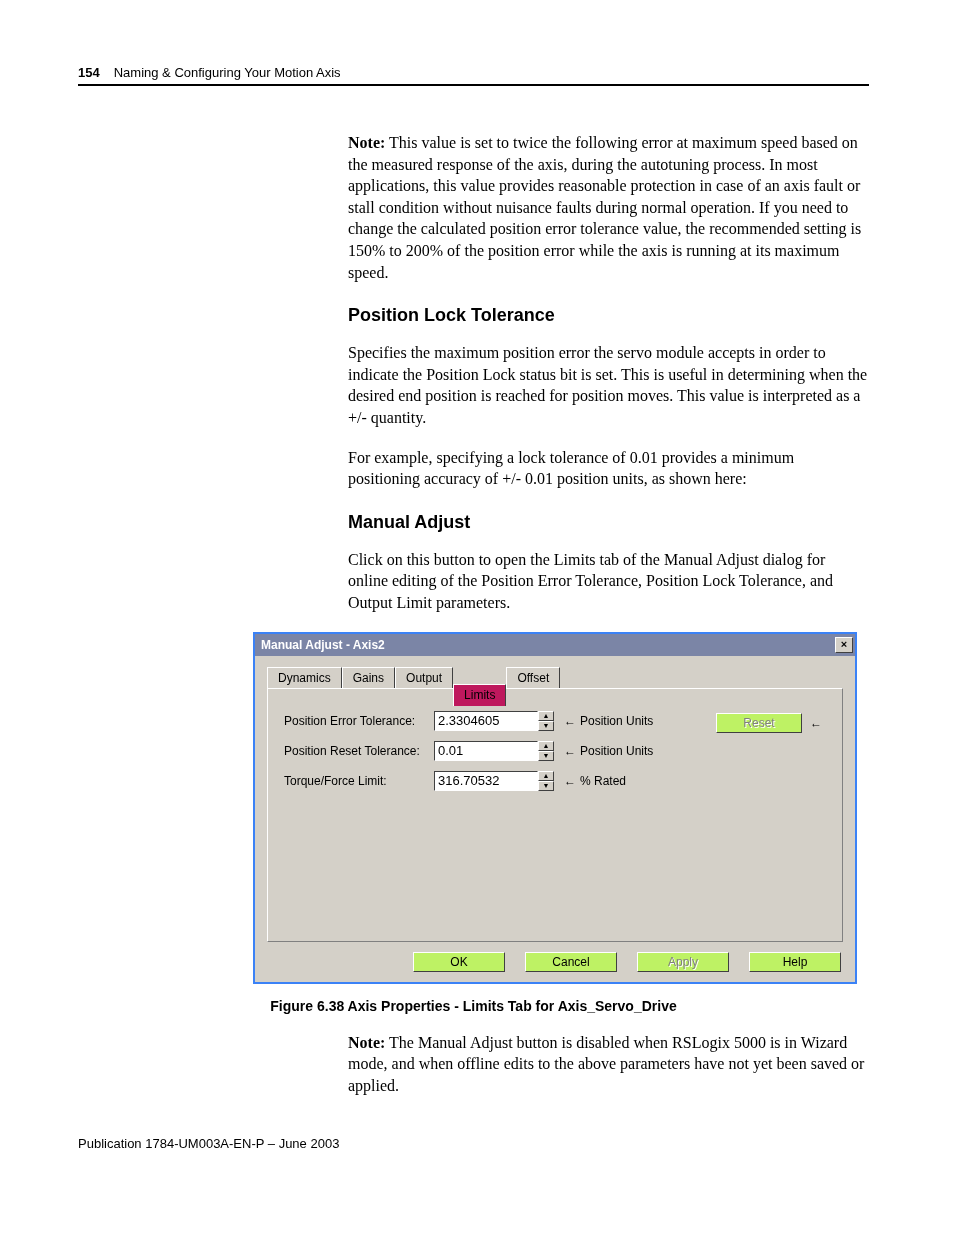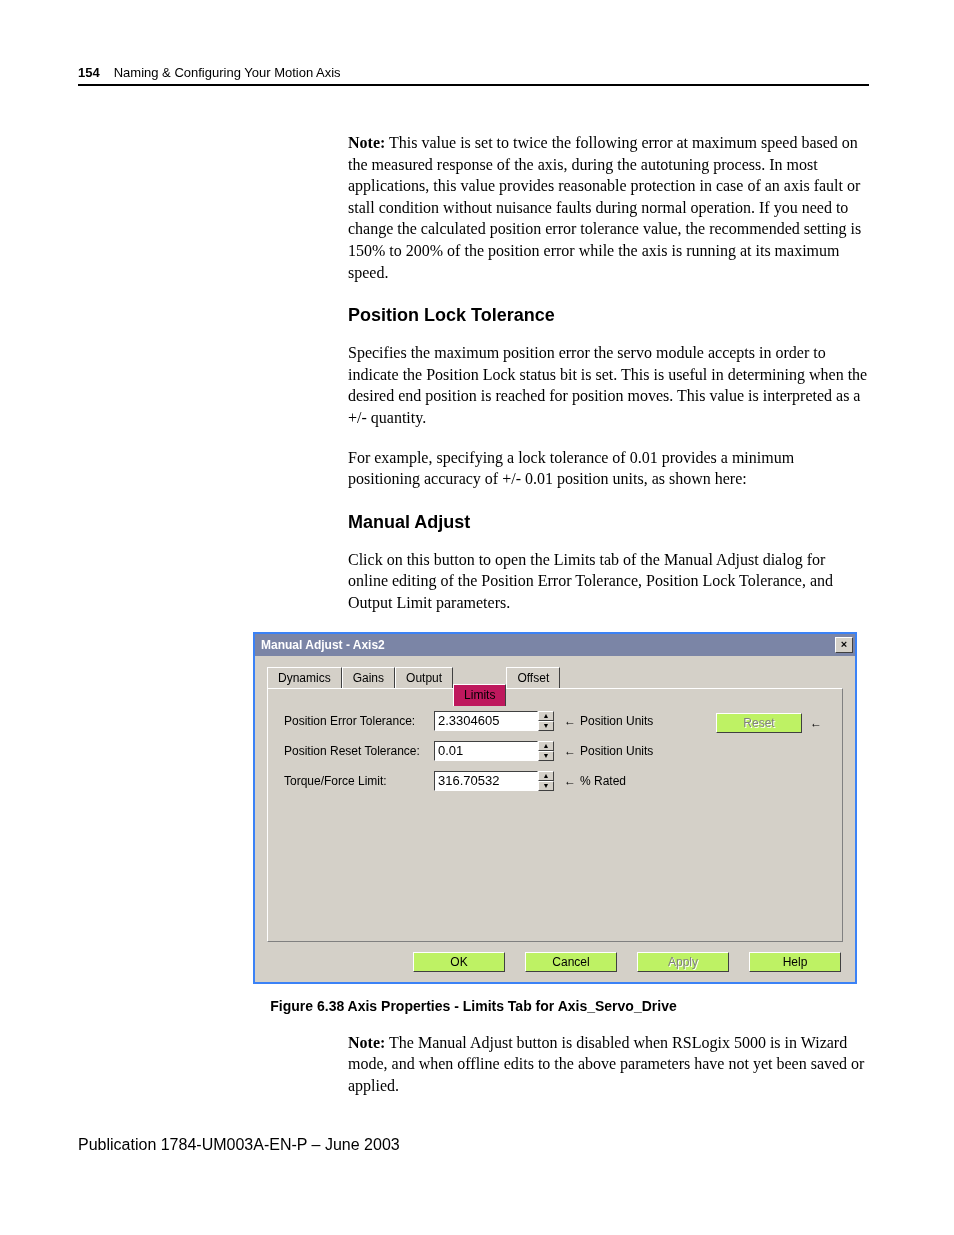--- a/index.html
+++ b/index.html
@@ -45,21 +45,21 @@
   .fig-caption {
     font-family: Arial, Helvetica, sans-serif;
     font-weight: bold;
     font-size: 14px;
     text-align: center;
     margin: 14px 0 18px 0;
   }
   .note-para b { font-weight: bold; }
   .pub {
     font-family: Arial, Helvetica, sans-serif;
-    font-size: 16px;
+    font-size: 13px;
     margin-top: 40px;
   }
 
   
   .dialog-wrap {
     margin-left: 175px;
     margin-top: 18px;
   }
   .dialog {
     width: 600px;

